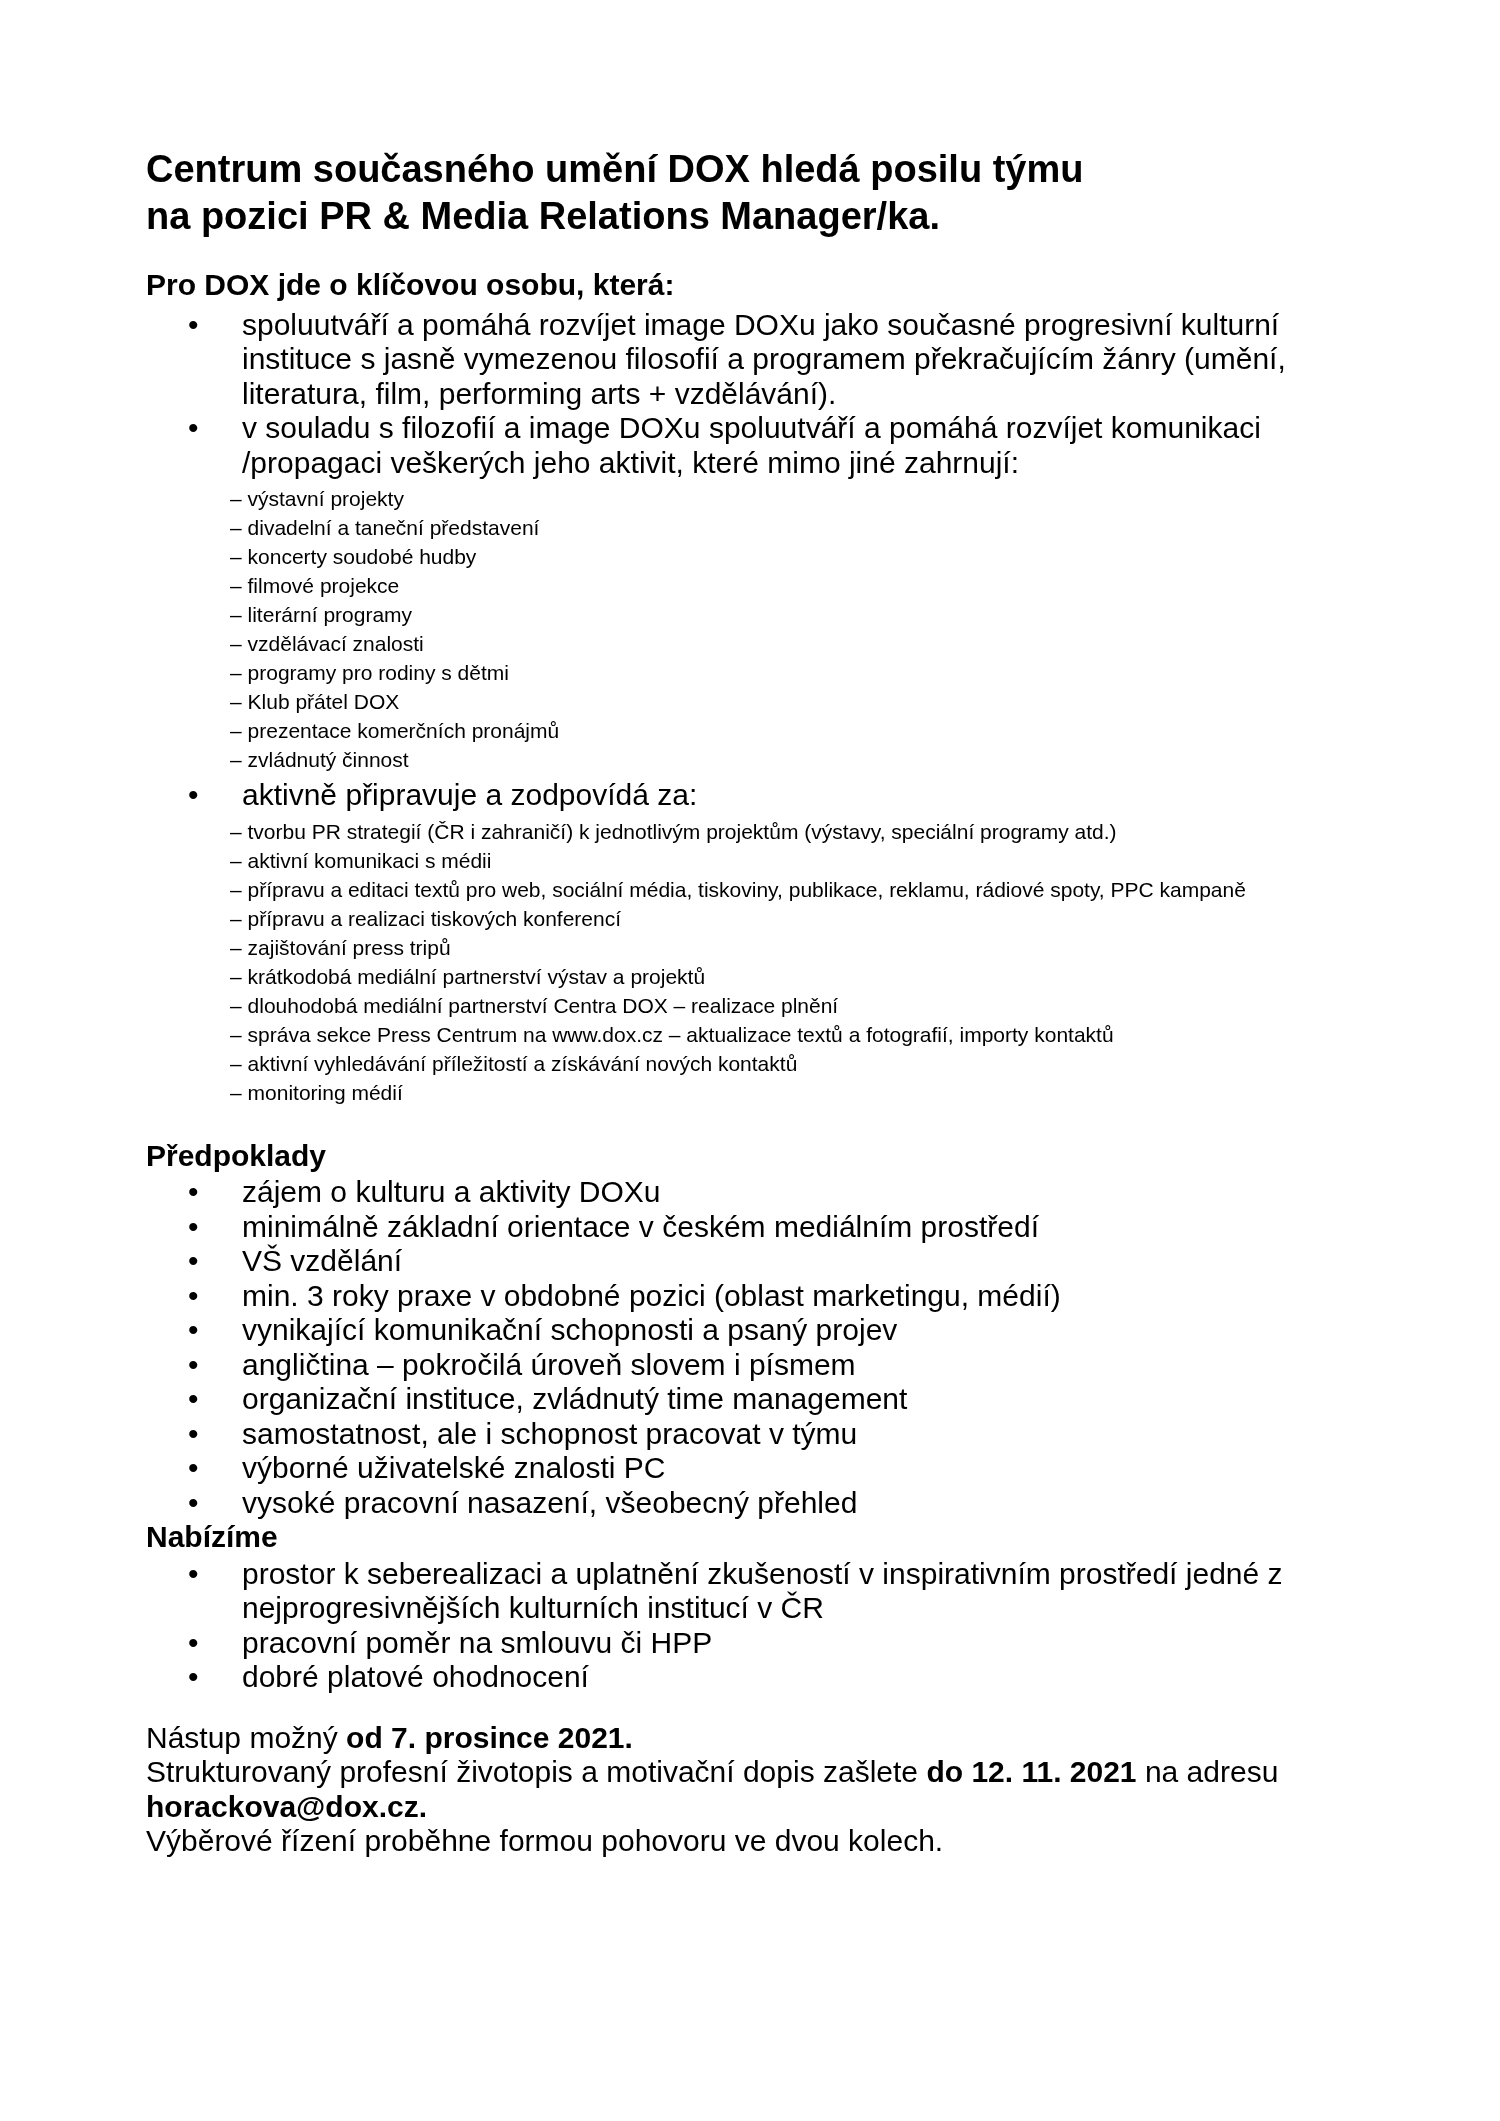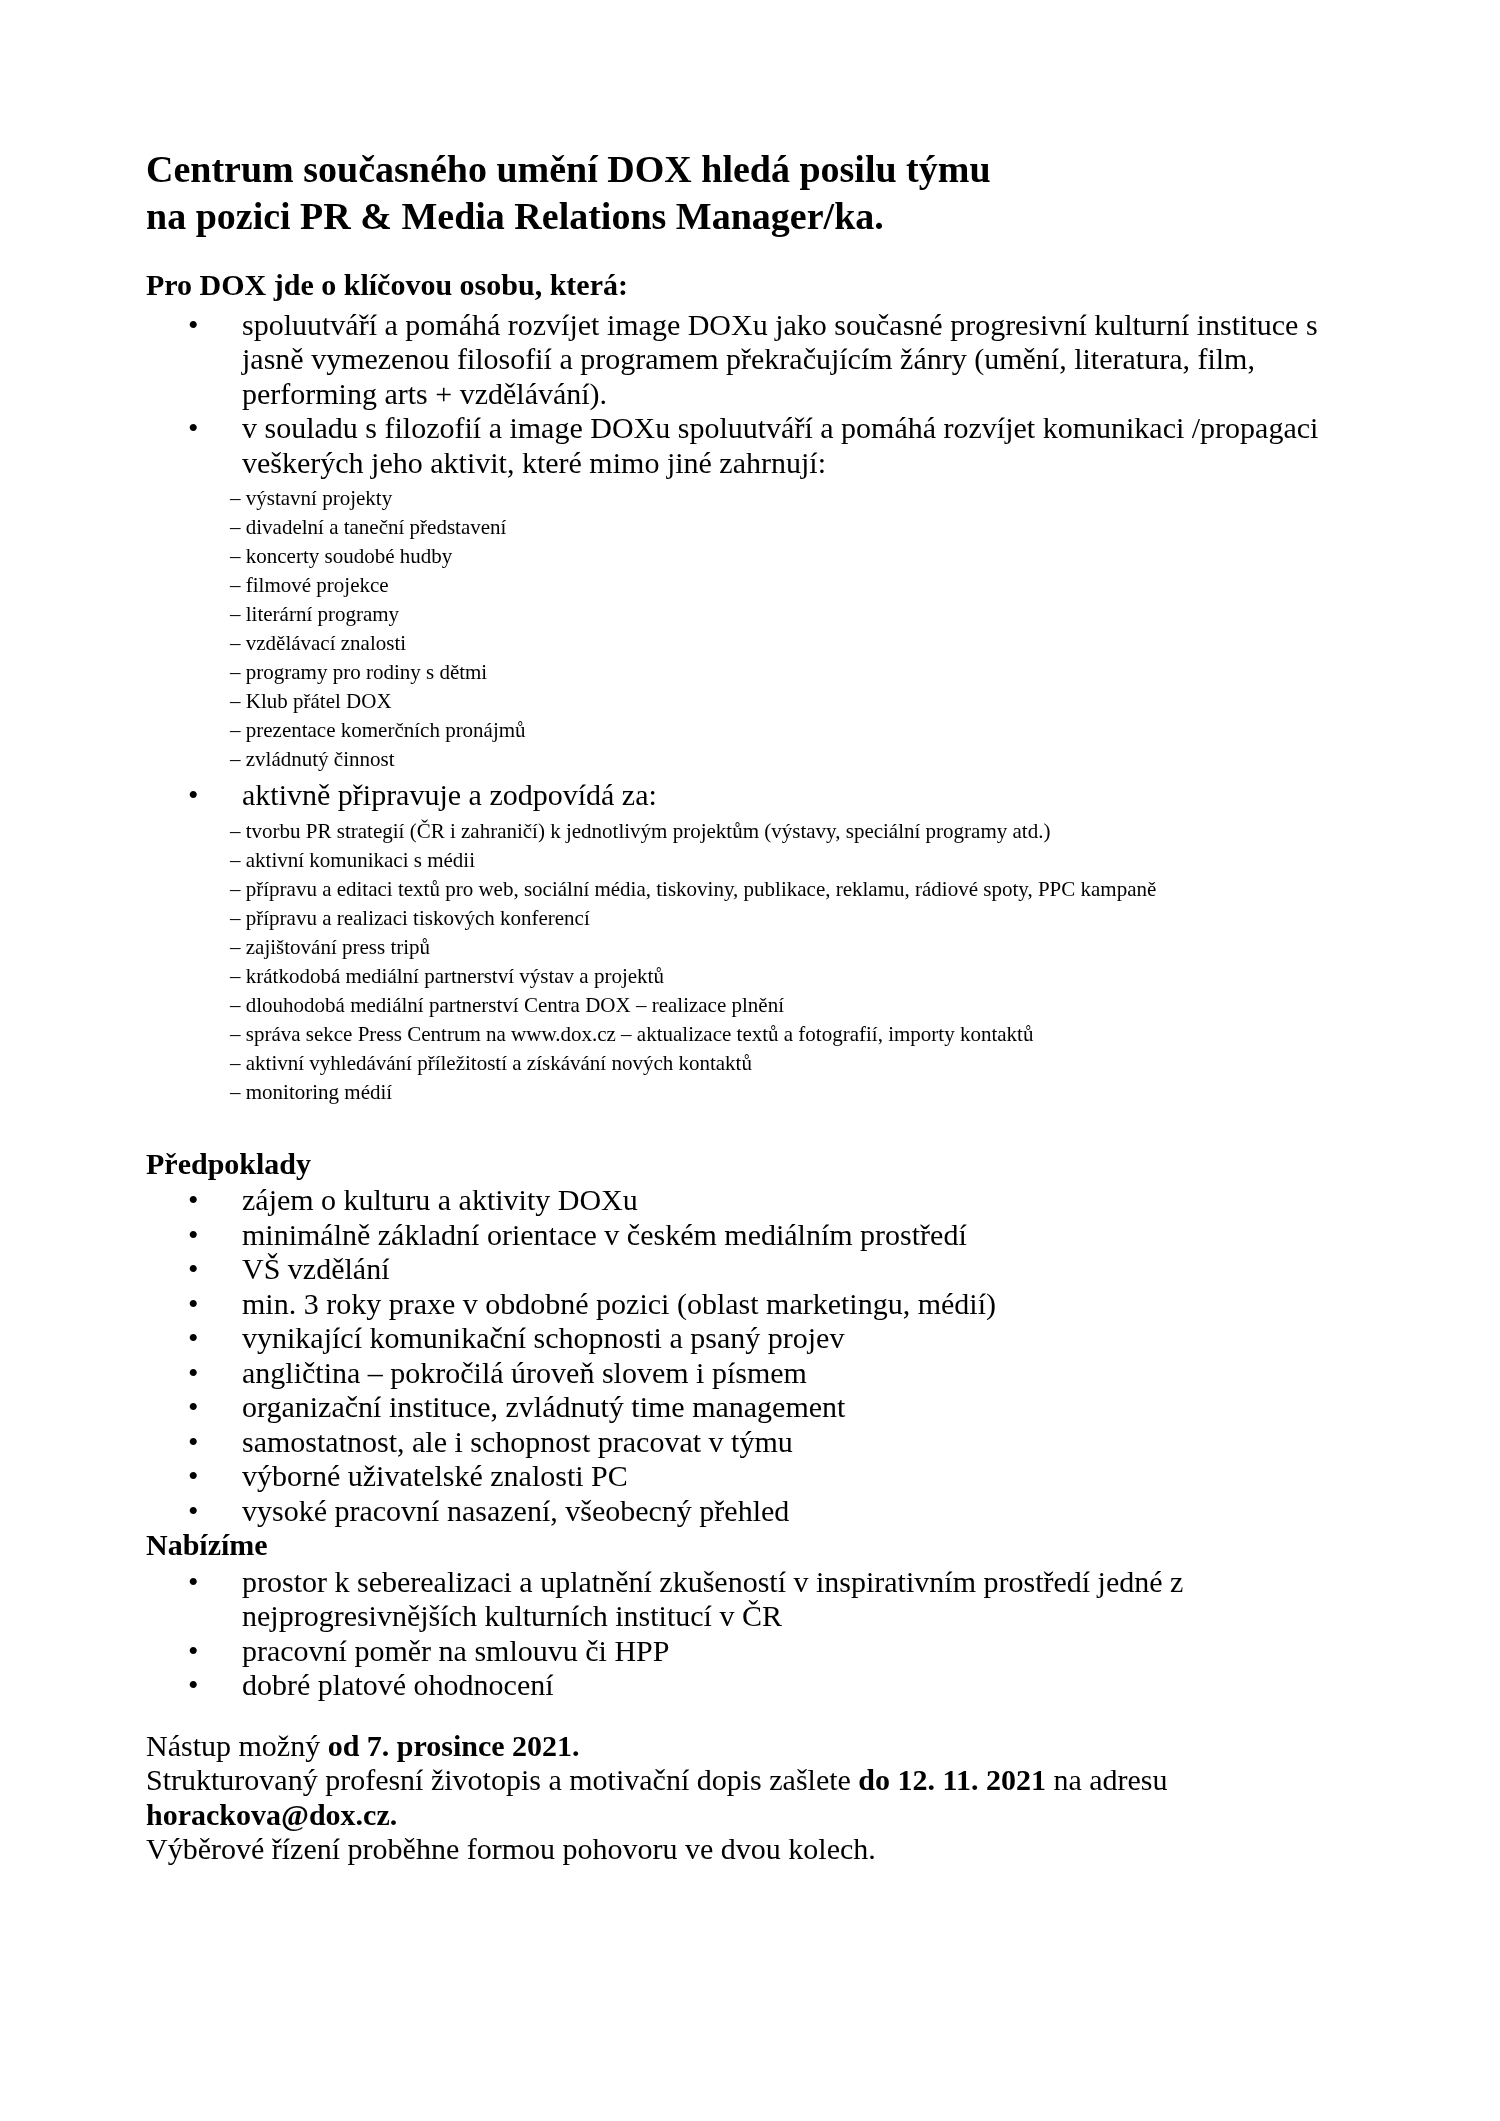--- a/index.html
+++ b/index.html
@@ -8,37 +8,37 @@
     padding: 0;
     background: #ffffff;
   }
   .page {
     position: relative;
     width: 1500px;
     height: 2121px;
     box-sizing: border-box;
     background: #ffffff;
     color: #000000;
-    font-family: Liberation Serif, serif;
+    font-family: Liberation Sans, sans-serif;
     font-size: 30px;
     line-height: 34.5px;
     padding: 146px 146px 0 146px;
     overflow: hidden;
   }
   .title {
     font-size: 38px;
     line-height: 47px;
     font-weight: bold;
     margin: 0 0 28px 0;
   }
   .h {
     font-weight: bold;
     margin: 0;
   }
-  .sec-req { margin-top: 40px; }
+  .sec-req { margin-top: 32px; }
   .list { margin-top: 2px; }
   .intro-list { margin-top: 5px; }
   .b-item {
     position: relative;
     padding-left: 96px;
   }
   .b-marker {
     position: absolute;
     left: 42px;
     top: 0;

